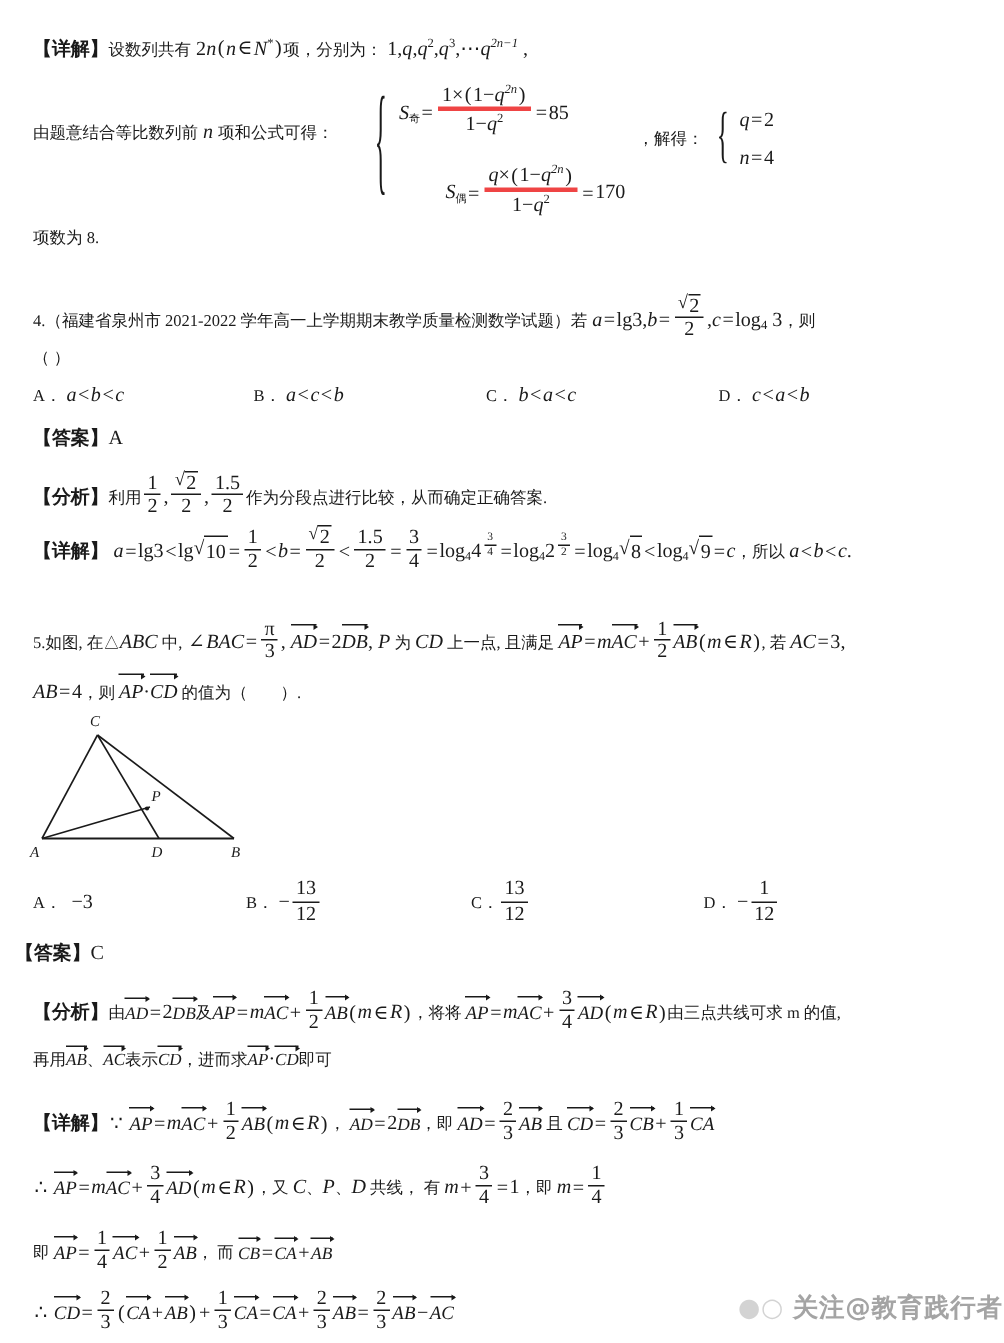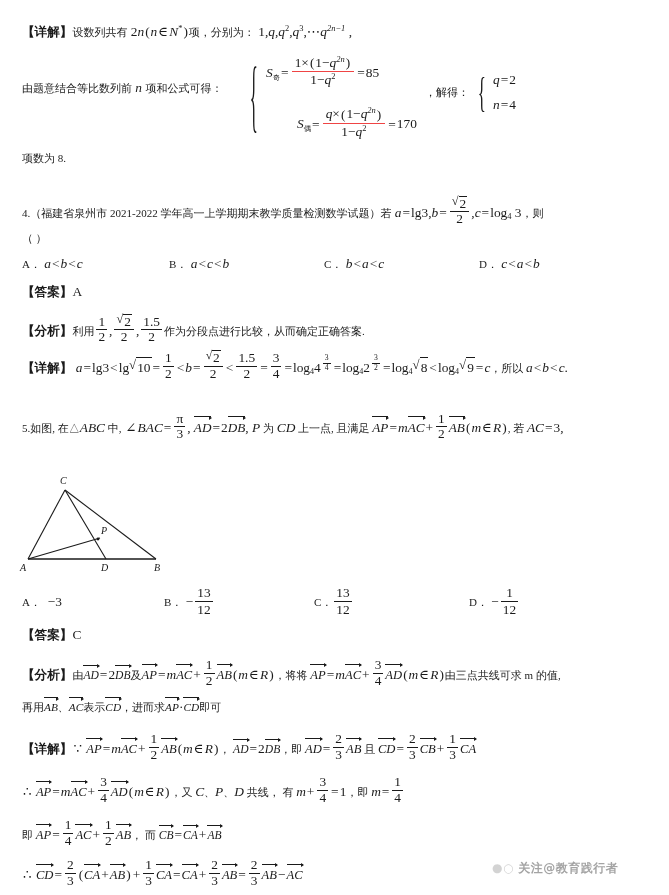--- a/index.html
+++ b/index.html
@@ -52,21 +52,21 @@
   .frac > .den { display: block; padding: 0 2px; }
 
   
   .bfrac {
     display: inline-block;
     vertical-align: -0.55em;
     text-align: center;
     margin: 0 2px;
     line-height: 1.12;
   }
-  .bfrac > .num { display: block; padding: 0 3px; border-bottom: 1px solid #ef4444; }
+  .bfrac > .num { display: block; padding: 0 3px; border-bottom: 3px solid #ef4444; }
   .bfrac > .den { display: block; padding: 0 3px; }
 
   
   .sqrt { display: inline-block; position: relative; padding-left: 0.56em; }
   .sqrt::before {
     content: "\221A";
     position: absolute;
     left: 0; top: -0.07em;
     font-size: 1.02em;
   }
@@ -115,21 +115,21 @@
   .opt { display: inline-block; }
 
   
   .figure { position: absolute; }
   .wm {
     position: absolute;
     white-space: nowrap;
     font-family: "DejaVu Sans", "Liberation Sans", sans-serif;
     color: #6d6d6d;
     opacity: 0.62;
-    font-size: 12px;
+    font-size: 17px;
     letter-spacing: 0.5px;
     font-weight: 700;
   }
   .wm .dots { color: #b9b9b9; font-weight: 400; }
 </style>
 </head>
 <body>
 
 <div class="page">
 
@@ -205,20 +205,23 @@
   </div>
 
   <div class="block" style="left:22px; top:350px; font-size:12.6px;">
     <span class="tag">【详解】</span><span class="mi">&nbsp;a</span><span class="op">=</span><span class="mn">lg3</span><span class="op">&lt;</span><span class="mn">lg</span><span class="sqrt"><span class="rad"><span class="mn">10</span></span></span><span class="op">=</span><span class="frac"><span class="num"><span class="mn">1</span></span><span class="den"><span class="mn">2</span></span></span><span class="op">&lt;</span><span class="mi">b</span><span class="op">=</span><span class="frac"><span class="num"><span class="sqrt"><span class="rad"><span class="mn">2</span></span></span></span><span class="den"><span class="mn">2</span></span></span><span class="op">&lt;</span><span class="frac"><span class="num"><span class="mn">1.5</span></span><span class="den"><span class="mn">2</span></span></span><span class="op">=</span><span class="frac"><span class="num"><span class="mn">3</span></span><span class="den"><span class="mn">4</span></span></span><span class="op">=</span><span class="mn">log</span><sub class="sb">4</sub><span class="mn">4</span><sup class="spn"><span class="frac" style="font-size:0.95em; vertical-align:-0.45em;"><span class="num">3</span><span class="den">4</span></span></sup><span class="op">=</span><span class="mn">log</span><sub class="sb">4</sub><span class="mn">2</span><sup class="spn"><span class="frac" style="font-size:0.95em; vertical-align:-0.45em;"><span class="num">3</span><span class="den">2</span></span></sup><span class="op">=</span><span class="mn">log</span><sub class="sb">4</sub><span class="sqrt"><span class="rad"><span class="mn">8</span></span></span><span class="op">&lt;</span><span class="mn">log</span><sub class="sb">4</sub><span class="sqrt"><span class="rad"><span class="mn">9</span></span></span><span class="op">=</span><span class="mi">c</span><span class="cn">，所以&nbsp;</span><span class="mi">a</span><span class="op">&lt;</span><span class="mi">b</span><span class="op">&lt;</span><span class="mi">c</span><span class="mn">.</span>
   </div>
 
   <div class="block" style="left:22px; top:412px;">
     <span class="cn">5.</span><span class="cn">如图, 在△</span><span class="mi">ABC</span><span class="cn">&nbsp;中,&nbsp;</span><span class="op">∠</span><span class="mi">BAC</span><span class="op">=</span><span class="frac"><span class="num"><span class="mn">π</span></span><span class="den"><span class="mn">3</span></span></span><span class="mn">,&nbsp;</span><span class="vec"><span class="v">AD</span></span><span class="op">=</span><span class="mn">2</span><span class="vec"><span class="v">DB</span></span><span class="mn">,&nbsp;</span><span class="mi">P</span><span class="cn">&nbsp;为&nbsp;</span><span class="mi">CD</span><span class="cn">&nbsp;上一点, 且满足&nbsp;</span><span class="vec"><span class="v">AP</span></span><span class="op">=</span><span class="mi">m</span><span class="vec"><span class="v">AC</span></span><span class="op">+</span><span class="frac"><span class="num"><span class="mn">1</span></span><span class="den"><span class="mn">2</span></span></span><span class="vec"><span class="v">AB</span></span><span class="op">(</span><span class="mi">m</span><span class="op">∈</span><span class="mi">R</span><span class="op">)</span><span class="cn">, 若&nbsp;</span><span class="mi">AC</span><span class="op">=</span><span class="mn">3</span><span class="mn">,</span>
   </div>
 
+  <div class="block" style="left:22px; top:448px;">
+    <span class="mi">AB</span><span class="op">=</span><span class="mn">4</span><span class="cn">，则&nbsp;</span><span class="vec"><span class="v">AP</span></span><span class="mn">·</span><span class="vec"><span class="v">CD</span></span><span class="cn">&nbsp;的值为（&nbsp;&nbsp;&nbsp;&nbsp;&nbsp;&nbsp;&nbsp;&nbsp;）.</span>
+  </div>
 
   <div class="figure" style="left:16px; top:470px; width:180px; height:108px;">
     <svg width="180" height="108" viewBox="0 0 180 108">
 
       <line x1="12" y1="89" x2="140" y2="89" stroke="#1a1a1a" stroke-width="1.3"></line>
 
       <line x1="12" y1="89" x2="49" y2="20" stroke="#1a1a1a" stroke-width="1.1"></line>
 
       <line x1="49" y1="20" x2="140" y2="89" stroke="#1a1a1a" stroke-width="1.1"></line>
 
@@ -232,21 +235,21 @@
       <text x="4" y="101" font-family="Liberation Serif, serif" font-style="italic" font-size="10" fill="#1a1a1a">A</text>
       <text x="85" y="101" font-family="Liberation Serif, serif" font-style="italic" font-size="10" fill="#1a1a1a">D</text>
       <text x="138" y="101" font-family="Liberation Serif, serif" font-style="italic" font-size="10" fill="#1a1a1a">B</text>
     </svg>
   </div>
 
   <div class="opt-row" style="left:22px; top:585px;">
     <span class="opt" style="width:142px;"><span class="cn">A．</span><span class="mn">&nbsp;&nbsp;−3</span></span><span class="opt" style="width:150px;"><span class="cn">B．</span><span class="mn">&nbsp;−</span><span class="frac"><span class="num"><span class="mn">13</span></span><span class="den"><span class="mn">12</span></span></span></span><span class="opt" style="width:155px;"><span class="cn">C．</span><span class="frac"><span class="num"><span class="mn">13</span></span><span class="den"><span class="mn">12</span></span></span></span><span class="opt"><span class="cn">D．</span><span class="mn">&nbsp;−</span><span class="frac"><span class="num"><span class="mn">1</span></span><span class="den"><span class="mn">12</span></span></span></span>
   </div>
 
-  <div class="block" style="left:22px; top:625px;">
+  <div class="block" style="left:10px; top:625px;">
     <span class="tag">【答案】</span><span class="mn">C</span>
   </div>
 
   <div class="block" style="left:22px; top:658px; font-size:12.6px;">
     <span class="tag">【分析】</span><span class="cn">由</span><span class="vec" style="font-size:0.92em;"><span class="v">AD</span></span><span class="op">=</span><span class="mn">2</span><span class="vec" style="font-size:0.92em;"><span class="v">DB</span></span><span class="cn">及</span><span class="vec"><span class="v">AP</span></span><span class="op">=</span><span class="mi">m</span><span class="vec"><span class="v">AC</span></span><span class="op">+</span><span class="frac"><span class="num"><span class="mn">1</span></span><span class="den"><span class="mn">2</span></span></span><span class="vec"><span class="v">AB</span></span><span class="op">(</span><span class="mi">m</span><span class="op">∈</span><span class="mi">R</span><span class="op">)</span><span class="cn">，将</span><span class="cn">将&nbsp;</span><span class="vec"><span class="v">AP</span></span><span class="op">=</span><span class="mi">m</span><span class="vec"><span class="v">AC</span></span><span class="op">+</span><span class="frac"><span class="num"><span class="mn">3</span></span><span class="den"><span class="mn">4</span></span></span><span class="vec"><span class="v">AD</span></span><span class="op">(</span><span class="mi">m</span><span class="op">∈</span><span class="mi">R</span><span class="op">)</span><span class="cn">由三点共线可求 m 的值,</span>
   </div>
 
   <div class="block" style="left:22px; top:696px; font-size:12.6px;">
     <span class="cn">再用</span><span class="vec" style="font-size:0.9em;"><span class="v">AB</span></span><span class="cn">、</span><span class="vec" style="font-size:0.9em;"><span class="v">AC</span></span><span class="cn">表示</span><span class="vec" style="font-size:0.9em;"><span class="v">CD</span></span><span class="cn">，进而求</span><span class="vec" style="font-size:0.9em;"><span class="v">AP</span></span><span class="mn">·</span><span class="vec" style="font-size:0.9em;"><span class="v">CD</span></span><span class="cn">即可</span>
   </div>

